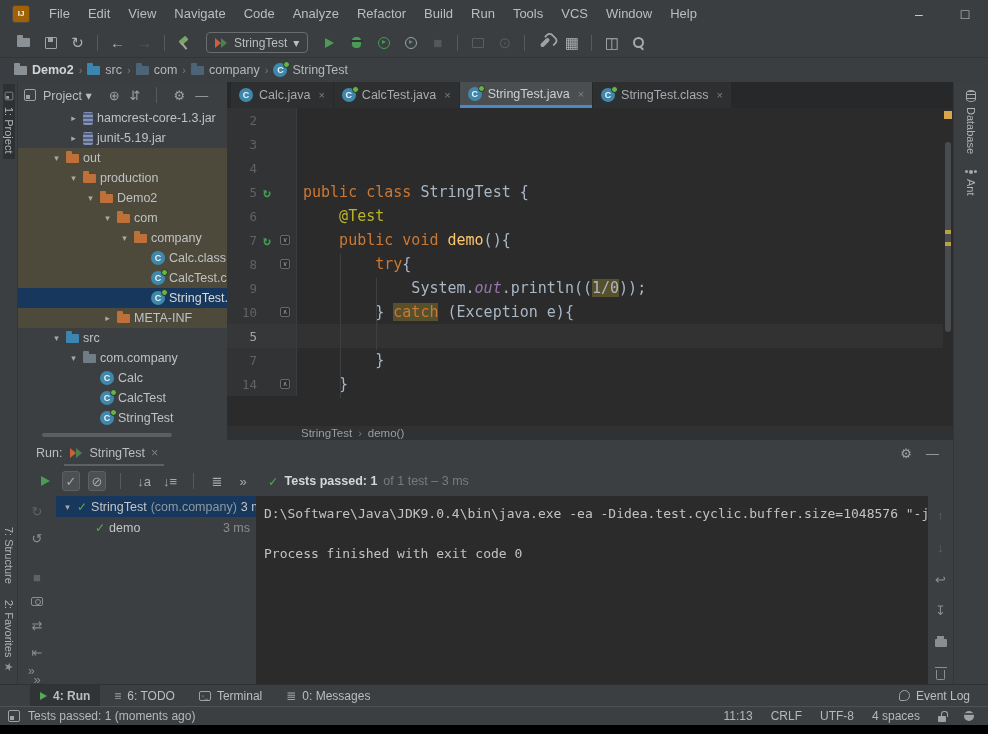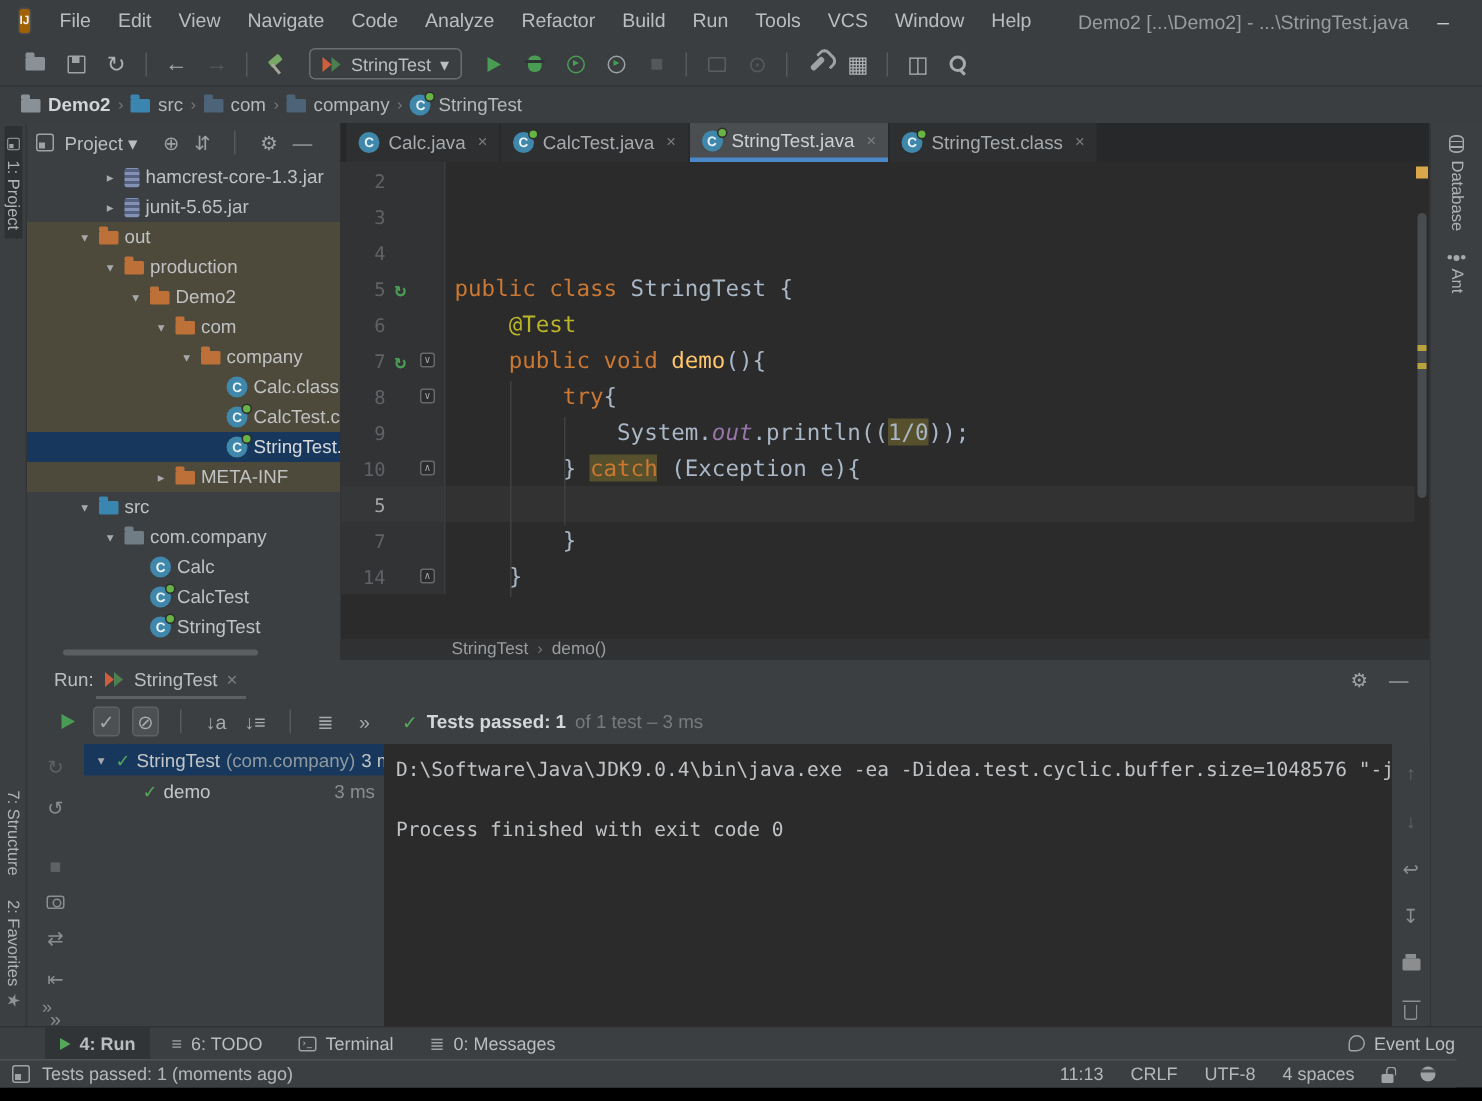--- a/index.html
+++ b/index.html
@@ -195,36 +195,35 @@
   #run-more { position:absolute; left:10px; bottom:6px; color:#8b8d8f; font-size:12px; }
 
   
   #bottombar { position:absolute; top:684px; left:0; right:0; height:22px; background:#3c3f41;
     border-top:1px solid #2f3133; display:flex; align-items:center; padding-left:30px; gap:4px;
     font-size:12px; color:#bbbdbf; }
   .bb-item { display:flex; align-items:center; gap:6px; padding:0 10px; height:22px; }
   .bb-item.active { background:#313436; font-weight:bold; }
   .bb-item .gi { color:#9fa2a5; font-size:12px; }
   #eventlog { margin-left:auto; display:flex; align-items:center; gap:6px; padding-right:18px; }
-  #statusbar { position:absolute; top:706px; left:0; right:17px; height:19px; background:#3c3f41;
+  #statusbar { position:absolute; top:706px; left:0; right:0; height:19px; background:#3c3f41;
     border-top:1px solid #515151; display:flex; align-items:center; font-size:12px; color:#b5b8ba;
     padding:0 14px 0 8px; gap:8px; }
   #sb-right { margin-left:auto; display:flex; align-items:center; gap:18px; }
   .tri-sm { width:0; height:0; border-left:7px solid #55a85a; border-top:4px solid transparent;
     border-bottom:4px solid transparent; display:inline-block; }
 </style>
 </head>
 <body>
 
 <div id="win">
 
   <div id="titlebar">
     <div class="logo">IJ</div>
     <div id="menus"><span class="menu-item">File</span><span class="menu-item">Edit</span><span class="menu-item">View</span><span class="menu-item">Navigate</span><span class="menu-item">Code</span><span class="menu-item">Analyze</span><span class="menu-item">Refactor</span><span class="menu-item">Build</span><span class="menu-item">Run</span><span class="menu-item">Tools</span><span class="menu-item">VCS</span><span class="menu-item">Window</span><span class="menu-item">Help</span></div>
-    <div id="win-title">Demo2 [...\Demo2] - ...\StringTest.java</div>
     <div id="win-controls">
         <span>–</span>
         <span>□</span>
       </div>
   </div>
 
   <div id="toolbar">
       <span class="tbi">
         <span class="fld gr"></span>
       </span>
@@ -333,21 +332,21 @@
     </div>
     <div id="proj-tree">
         <div class="tree-row" style="padding-left: 50px;">
           <span class="arr">▸</span>
           <span class="jar"></span>
           <span>hamcrest-core-1.3.jar</span>
         </div>
         <div class="tree-row" style="padding-left: 50px;">
           <span class="arr">▸</span>
           <span class="jar"></span>
-          <span>junit-5.65.jar</span>
+          <span>junit-5.19.jar</span>
         </div>
         <div class="tree-row olive" style="padding-left: 33px;">
           <span class="arr">▾</span>
           <span class="fld or"></span>
           <span>out</span>
         </div>
         <div class="tree-row olive" style="padding-left: 50px;">
           <span class="arr">▾</span>
           <span class="fld or"></span>
           <span>production</span>

